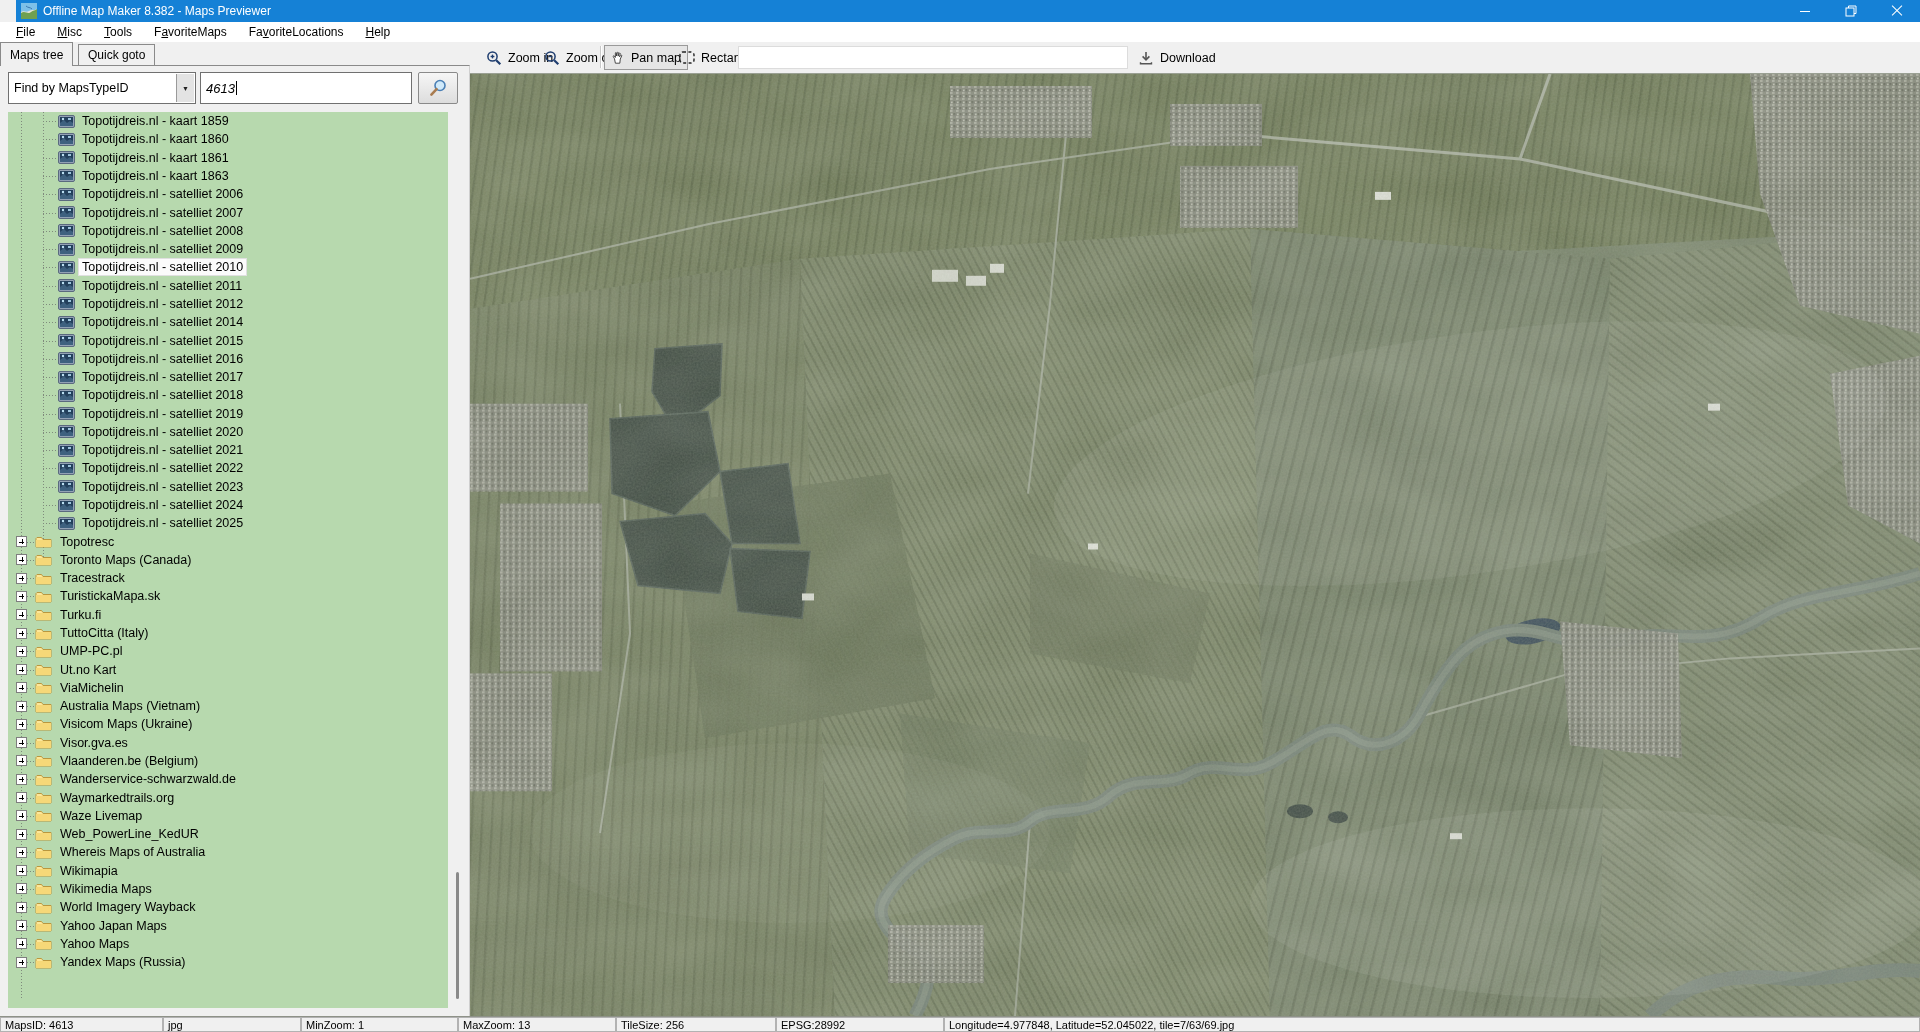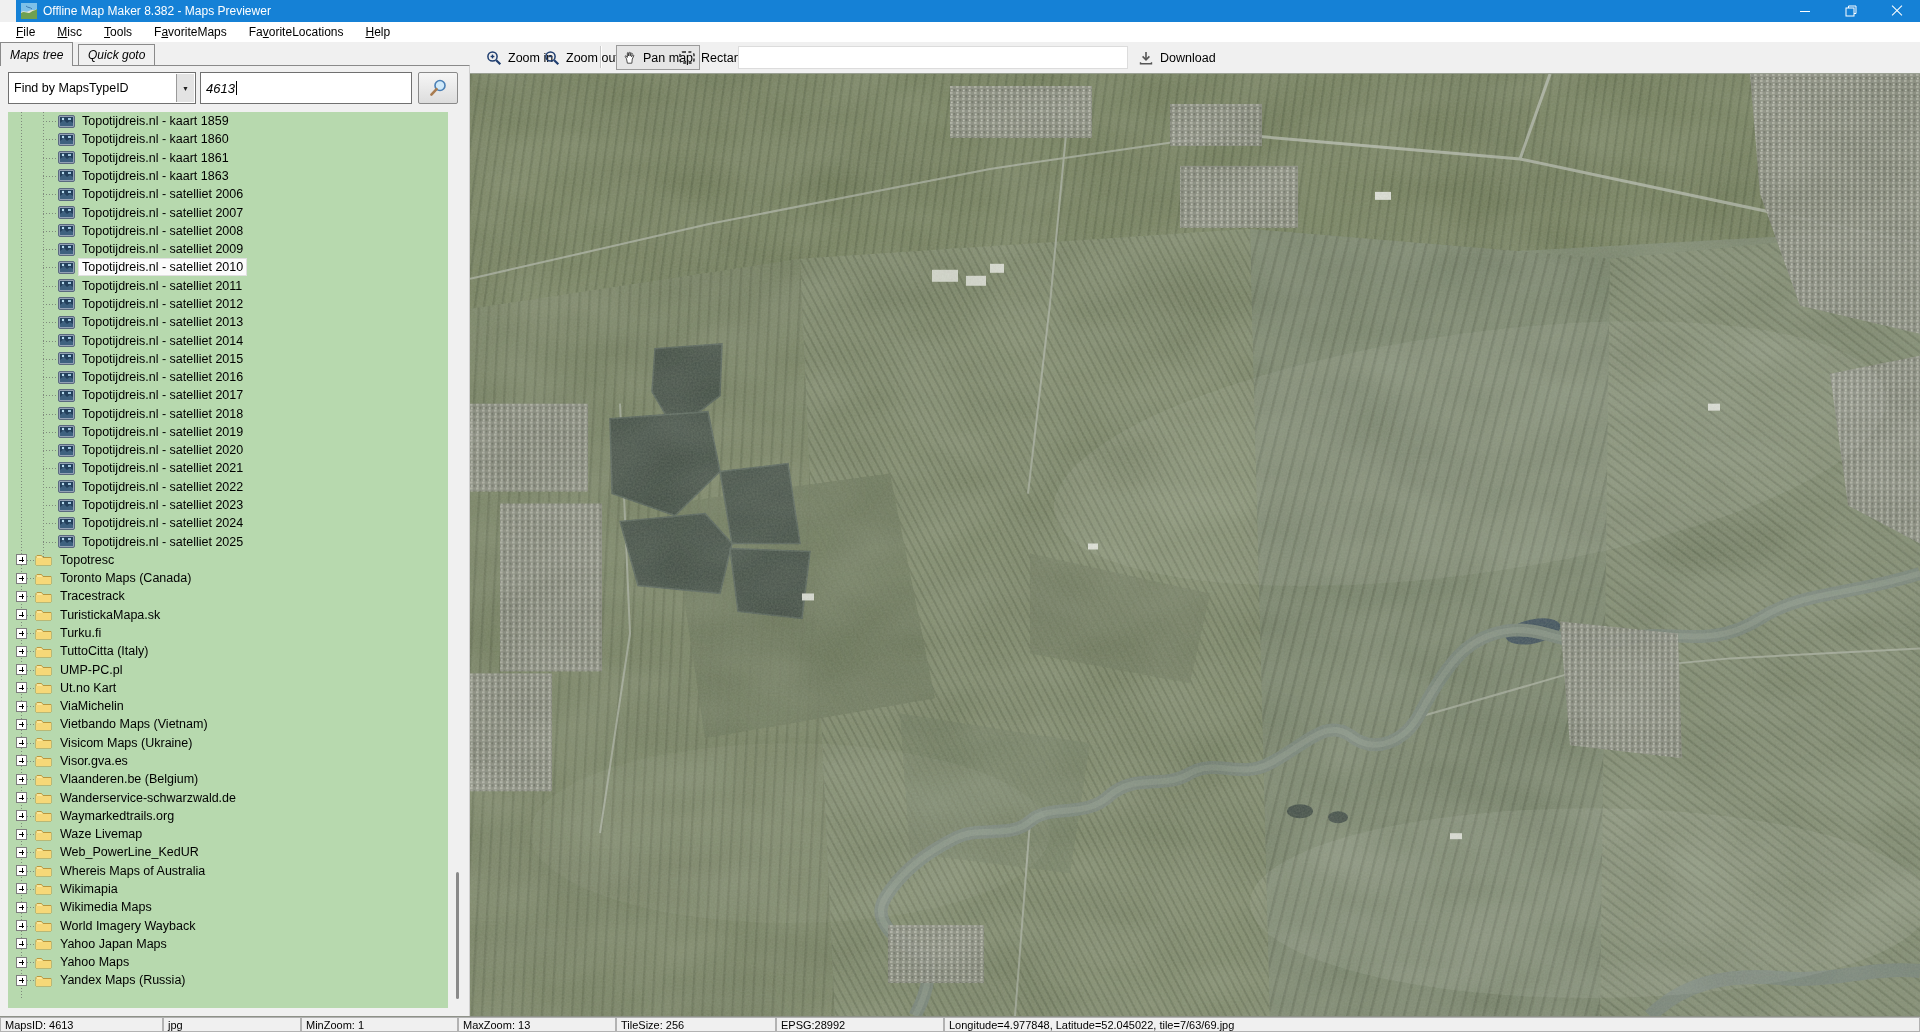--- a/index.html
+++ b/index.html
@@ -19,21 +19,21 @@
   .glyph-close:before{transform:rotate(45deg);}  .glyph-close:after{transform:rotate(-45deg);}
 
   
   #menubar{position:absolute;top:22px;left:0;right:0;height:20px;background:#fff;
     display:flex;align-items:center;font-size:12px;color:#000;padding-left:8px;}
   .mitem{padding:2px 8px;margin-right:6px;cursor:default;}
   .mitem u{text-decoration:underline;}
 
   
   #leftcol{position:absolute;top:42px;left:0;width:470px;bottom:16px;background:#f0f0f0;}
-  #tabstrip{position:absolute;top:0;left:0;right:0;height:24px;font-style:italic;}
+  #tabstrip{position:absolute;top:0;left:0;right:0;height:24px;}
   .tab{position:absolute;top:2px;height:21px;padding:3px 9px 0 9px;font-size:12px;
     background:#f0f0f0;border:1px solid #8a8a8a;border-bottom:none;}
   .tab.active{top:0;height:24px;z-index:3;padding-top:5px;background:#f0f0f0;}
   #tabpage{position:absolute;top:23px;left:0;right:0;bottom:0;background:#f0f0f0;
     border-top:1px solid #8a8a8a;border-right:1px solid #cfcfcf;}
 
   
   #searchrow{position:absolute;top:6px;left:8px;height:32px;right:8px;}
   #find-combo{position:absolute;left:0;top:0;width:188px;height:32px;background:#fff;
     border:1px solid #707070;font-size:12.5px;display:flex;align-items:center;padding-left:5px;}
@@ -304,33 +304,20 @@
           <span class="hline"></span>
           <span class="ico">
             <svg width="17" height="13" viewBox="0 0 17 13">
               <rect x="0.5" y="0.5" width="16" height="12" rx="1.5" fill="#93a2b5" stroke="#5a6a7e"></rect>
               <rect x="2" y="2" width="13" height="9" fill="#23405c"></rect>
               <path d="M2 8 L6 5 L9 8 L12 6 L15 8 L15 11 L2 11 Z" fill="#3e617f"></path>
               <circle cx="5" cy="4" r="1.2" fill="#bfe3f5"></circle>
               <rect x="10" y="3" width="3" height="2" fill="#9fc6dd"></rect>
             </svg>
           </span>
-          <span class="tlabel">Topotijdreis.nl - satelliet 2013</span>
-        </div>
-        <div class="trow child">
-          <span class="hline"></span>
-          <span class="ico">
-            <svg width="17" height="13" viewBox="0 0 17 13">
-              <rect x="0.5" y="0.5" width="16" height="12" rx="1.5" fill="#93a2b5" stroke="#5a6a7e"></rect>
-              <rect x="2" y="2" width="13" height="9" fill="#23405c"></rect>
-              <path d="M2 8 L6 5 L9 8 L12 6 L15 8 L15 11 L2 11 Z" fill="#3e617f"></path>
-              <circle cx="5" cy="4" r="1.2" fill="#bfe3f5"></circle>
-              <rect x="10" y="3" width="3" height="2" fill="#9fc6dd"></rect>
-            </svg>
-          </span>
           <span class="tlabel">Topotijdreis.nl - satelliet 2014</span>
         </div>
         <div class="trow child">
           <span class="hline"></span>
           <span class="ico">
             <svg width="17" height="13" viewBox="0 0 17 13">
               <rect x="0.5" y="0.5" width="16" height="12" rx="1.5" fill="#93a2b5" stroke="#5a6a7e"></rect>
               <rect x="2" y="2" width="13" height="9" fill="#23405c"></rect>
               <path d="M2 8 L6 5 L9 8 L12 6 L15 8 L15 11 L2 11 Z" fill="#3e617f"></path>
               <circle cx="5" cy="4" r="1.2" fill="#bfe3f5"></circle>
@@ -570,21 +557,21 @@
         </div>
         <div class="trow folder">
           <span class="plus"></span>
           <span class="hline2"></span>
           <span class="ico">
             <svg width="17" height="13" viewBox="0 0 17 13">
               <path d="M1 3.5 L1 12 L16 12 L16 4.5 L8 4.5 L6.5 2.5 L2 2.5 Z" fill="#fce79a" stroke="#b9973f"></path>
               <rect x="1" y="5" width="15" height="7" fill="#f6d878"></rect>
             </svg>
           </span>
-          <span class="tlabel">Vietbando Maps (Vietnam)</span>
+          <span class="tlabel">Australia Maps (Vietnam)</span>
         </div>
         <div class="trow folder">
           <span class="plus"></span>
           <span class="hline2"></span>
           <span class="ico">
             <svg width="17" height="13" viewBox="0 0 17 13">
               <path d="M1 3.5 L1 12 L16 12 L16 4.5 L8 4.5 L6.5 2.5 L2 2.5 Z" fill="#fce79a" stroke="#b9973f"></path>
               <rect x="1" y="5" width="15" height="7" fill="#f6d878"></rect>
             </svg>
           </span>
@@ -751,21 +738,21 @@
     </div>
     <div class="tbtn" style="left:68px;">
       <svg width="16" height="16" viewBox="0 0 16 16">
         <circle cx="6.5" cy="6.5" r="4.6" fill="none" stroke="#1d3c6e" stroke-width="1.5"></circle>
         <line x1="10.2" y1="10.2" x2="14.3" y2="14.3" stroke="#1d3c6e" stroke-width="2.2"></line>
         <line x1="4.6" y1="6.5" x2="8.4" y2="6.5" stroke="#1d3c6e" stroke-width="1.4"></line>
       </svg>
       <span>Zoom out</span>
     </div>
     <div class="tbsep"></div>
-    <div class="tbtn pressed" style="left:134px;margin-left:12px;">
+    <div class="tbtn pressed" style="left:134px;">
       <svg width="14" height="15" viewBox="0 0 16 16">
         <path d="M5 14.5 L4 9.5 L2.6 6.9 C2.2 6.2 3.2 5.6 3.7 6.2 L5 7.9 L5 3 C5 2.1 6.2 2.1 6.2 3 L6.3 6.2 L7.2 2.4 C7.4 1.6 8.5 1.8 8.4 2.6 L8.1 6.4 L9.4 3.2 C9.7 2.5 10.8 2.9 10.6 3.6 L9.7 7.2 L11.3 5.5 C11.9 4.9 12.7 5.7 12.2 6.3 L10.6 9.8 L10.1 14.5 Z" fill="#ffffff" stroke="#333" stroke-width="1"></path>
       </svg>
       <span>Pan map</span>
     </div>
     <div class="tbtn" style="left:203px;">
       <svg width="16" height="13" viewBox="0 0 16 13">
         <rect x="1" y="1" width="14" height="11" rx="3" fill="none" stroke="#222" stroke-width="1.4" stroke-dasharray="3 2.4"></rect>
       </svg>
       <span>Rectangle</span>

